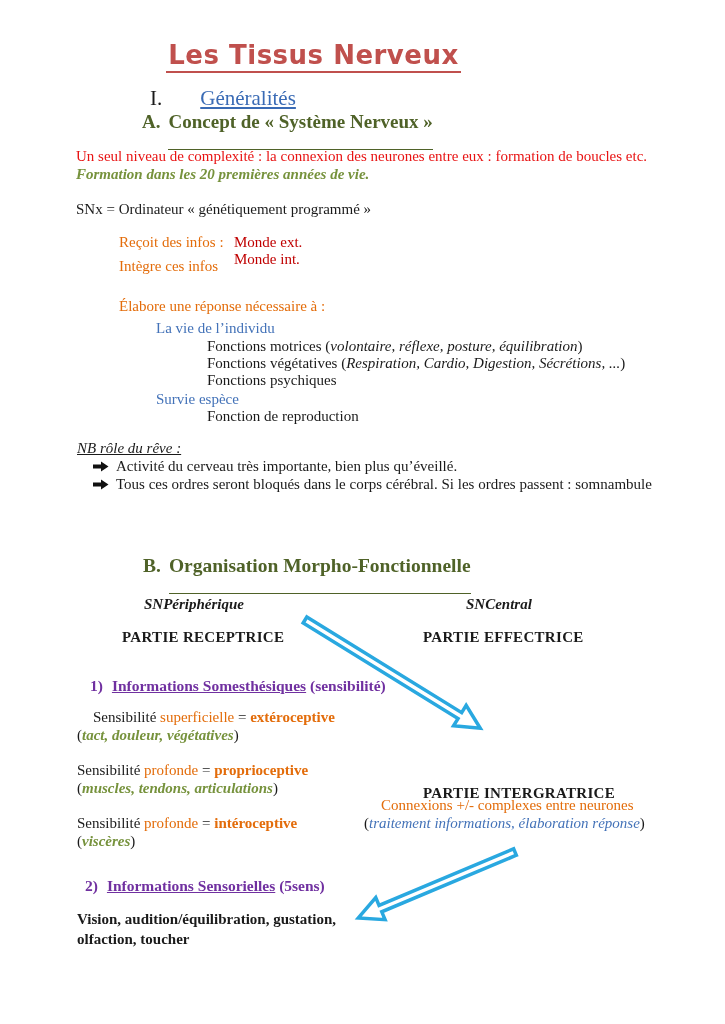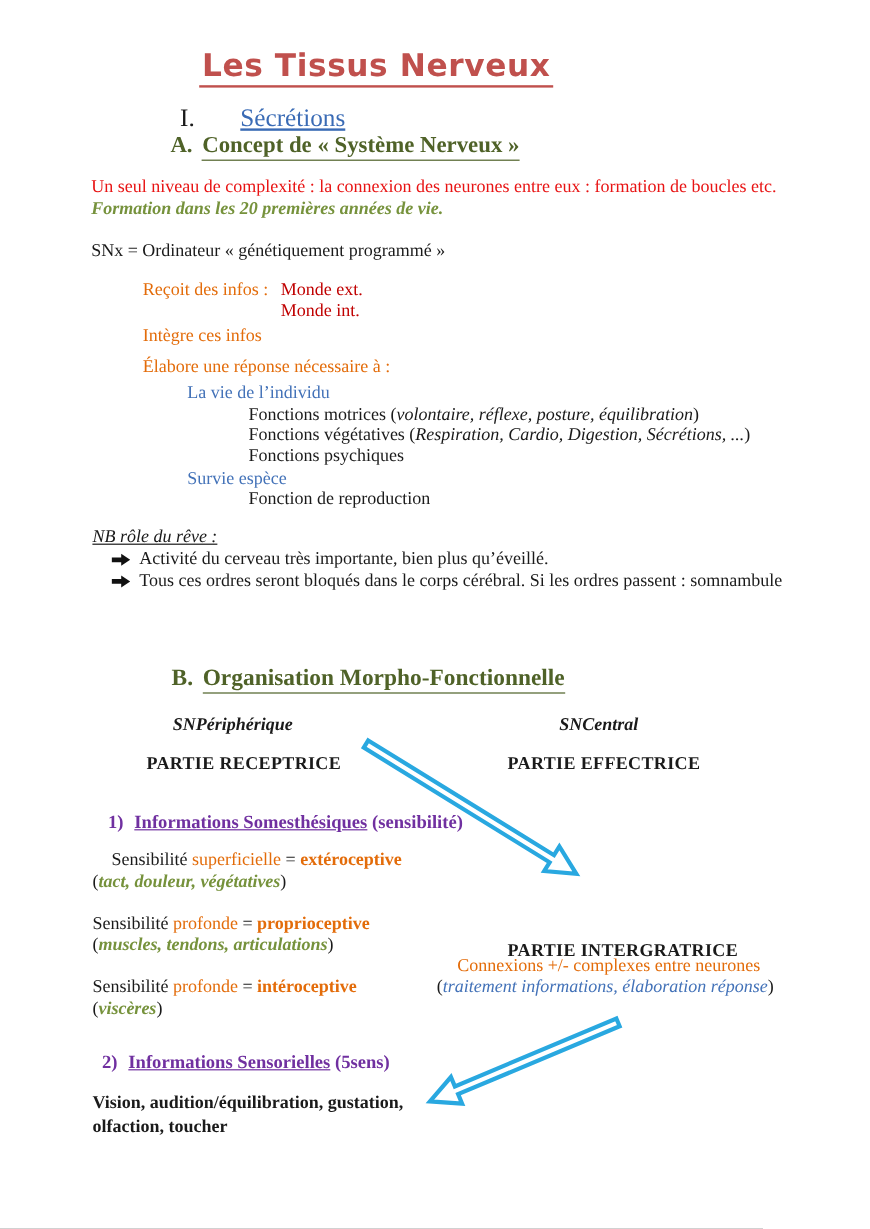--- a/index.html
+++ b/index.html
@@ -26,21 +26,21 @@
     font-size:26px;
     color:var(--title_red);
     border-bottom:2px solid var(--title_red);
     padding:0 2px 1px 2px;
     letter-spacing:0.5px;
   }
   .h1-num{color:var(--black);padding-right:38px;font-size:21px;}
   .h1-label{color:var(--blue_heading);font-size:21px;text-decoration:underline;}
   .h2{font-weight:bold;font-size:19px;color:var(--green_heading);}
   .h2 .h2-letter{padding-right:8px;}
-  .h2 .h2-label{border-bottom:1.6px solid var(--green_heading);padding-bottom:1px;}
+  .h2 .h2-label{border-bottom:1.6px solid var(--green_heading);padding-bottom:17px;}
   .red{color:var(--red_text);}
   .darkred{color:var(--dark_red);}
   .orange{color:var(--orange);}
   .orange-b{color:var(--orange);font-weight:bold;}
   .olive-bi{color:var(--olive);font-weight:bold;font-style:italic;}
   .blue{color:var(--blue_text);}
   .blue-i{color:var(--blue_text);font-style:italic;}
   .purple-h{color:var(--purple);font-weight:bold;font-size:15.5px;}
   .purple-h .ph-num{padding-right:9px;}
   .purple-h .ph-label{text-decoration:underline;}
@@ -55,37 +55,37 @@
 </head>
 <body>
 
 <div class="page">
 
   <div class="doc-title-wrap">
     <span class="doc-title">Les Tissus Nerveux</span>
   </div>
 
   <div class="line" style="left:150px;top:86px;">
-    <span class="h1-num">I.</span><span class="h1-label">Sécrétions</span>
+    <span class="h1-num">I.</span><span class="h1-label">Généralités</span>
   </div>
 
   <div class="line h2" style="left:142px;top:111px;">
     <span class="h2-letter">A.</span><span class="h2-label">Concept de « Système Nerveux »</span>
   </div>
 
   <div class="line red" style="left:76px;top:148px;font-family:Liberation Serif, serif;">Un seul niveau de complexité : la connexion des neurones entre eux : formation de boucles etc.</div>
   <div class="line olive-bi" style="left:76px;top:166px;">Formation dans les 20 premières années de vie.</div>
 
   <div class="line" style="left:76px;top:201px;">SNx  =  Ordinateur « génétiquement programmé »</div>
 
   <div class="line orange" style="left:119px;top:234px;">Reçoit des infos :</div>
   <div class="line darkred" style="left:234px;top:234px;">Monde ext.</div>
   <div class="line darkred" style="left:234px;top:251px;">Monde int.</div>
 
-  <div class="line orange" style="left:119px;top:272px;">Intègre ces infos</div>
+  <div class="line orange" style="left:119px;top:258px;">Intègre ces infos</div>
   <div class="line orange" style="left:119px;top:298px;">Élabore une réponse nécessaire à :</div>
 
   <div class="line blue" style="left:156px;top:320px;">La vie de l’individu</div>
   <div class="line" style="left:207px;top:338px;">
     <span>Fonctions motrices (</span><span class="i">volontaire, réflexe, posture, équilibration</span><span>)</span>
   </div>
   <div class="line" style="left:207px;top:355px;">
     <span>Fonctions végétatives (</span><span class="i">Respiration, Cardio, Digestion, Sécrétions, ...</span><span>)</span>
   </div>
   <div class="line" style="left:207px;top:372px;">Fonctions psychiques</div>

